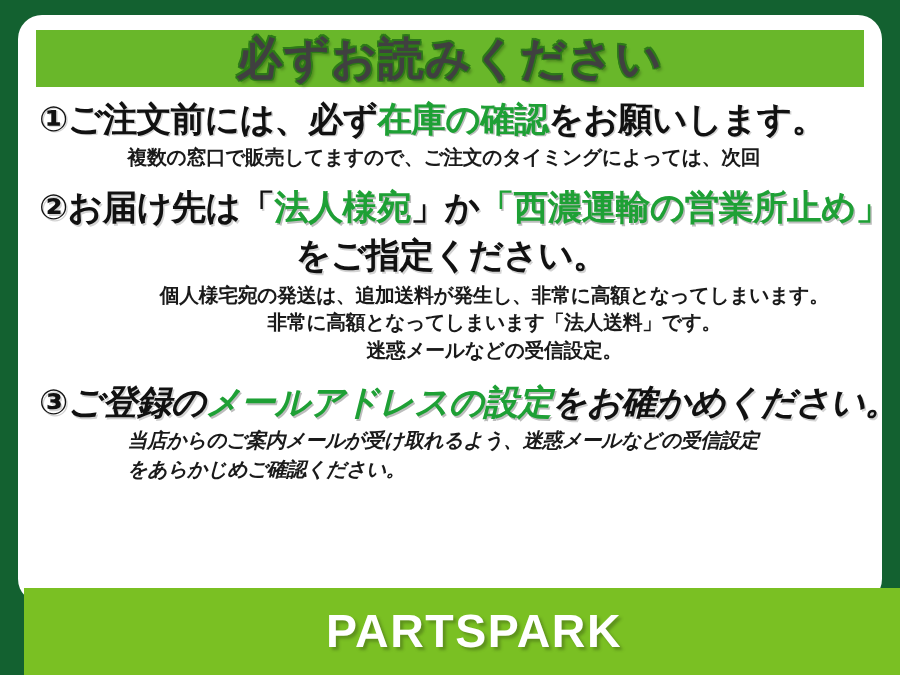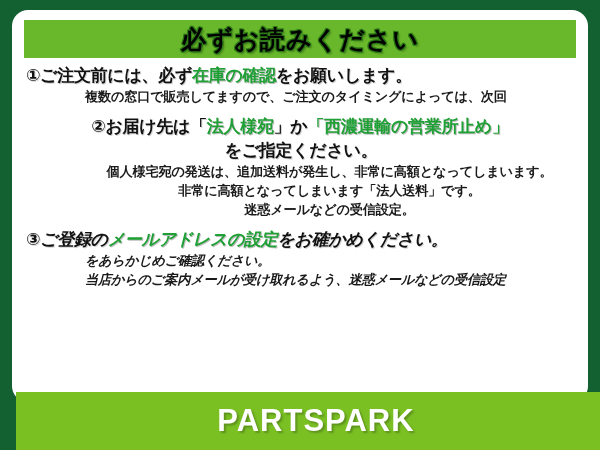--- a/index.html
+++ b/index.html
@@ -39,43 +39,43 @@
     width: 552px;
     height: 38px;
     background: #69b72a;
     display: flex;
     align-items: center;
     justify-content: center;
     margin: 0 auto 6px auto;
   }
 
   .title-text {
-    font-size: 25px;
+    font-size: 30px;
     font-weight: bold;
-    color: #000000;
+    color: #404040;
     letter-spacing: 1px;
     text-shadow:
        1px 0 0 #2d7a18, -1px 0 0 #2d7a18,
        0 1px 0 #2d7a18, 0 -1px 0 #2d7a18,
        1px 1px 0 #2d7a18, -1px -1px 0 #2d7a18,
        1px -1px 0 #2d7a18, -1px 1px 0 #2d7a18,
        2px 2px 2px rgba(0,0,0,0.25);
     white-space: nowrap;
   }
 
   .items {
     padding: 0 2px;
   }
 
   .item {
     margin-bottom: 2px;
   }
 
   .item-heading {
-    font-size: 17px;
+    font-size: 23px;
     font-weight: bold;
     color: #111111;
     line-height: 1.36;
     letter-spacing: -0.3px;
     white-space: nowrap;
     text-shadow: 1px 1px 0 rgba(120,120,120,0.33);
   }
 
   .item-heading .hl {
     color: #1ea035;
@@ -170,22 +170,22 @@
           <span class="bline">非常に高額となってしまいます「法人送料」です。</span>
           <span class="bline">迷惑メールなどの受信設定。</span>
         </div>
       </div>
 
       <div class="item item-3">
         <div class="item-heading">
           <span class="marker">③</span><span>ご登録の</span><span class="hl">メールアドレスの設定</span><span>をお確かめください。</span>
         </div>
         <div class="item-body">
+          <span class="bline">当店からのご案内メールが受け取れるよう、迷惑メールなどの受信設定</span>
           <span class="bline">をあらかじめご確認ください。</span>
-          <span class="bline">当店からのご案内メールが受け取れるよう、迷惑メールなどの受信設定</span>
         </div>
       </div>
 
     </div>
   </div>
 
   <div class="footer-bar">
     <div class="footer-text">PARTSPARK</div>
   </div>
 

